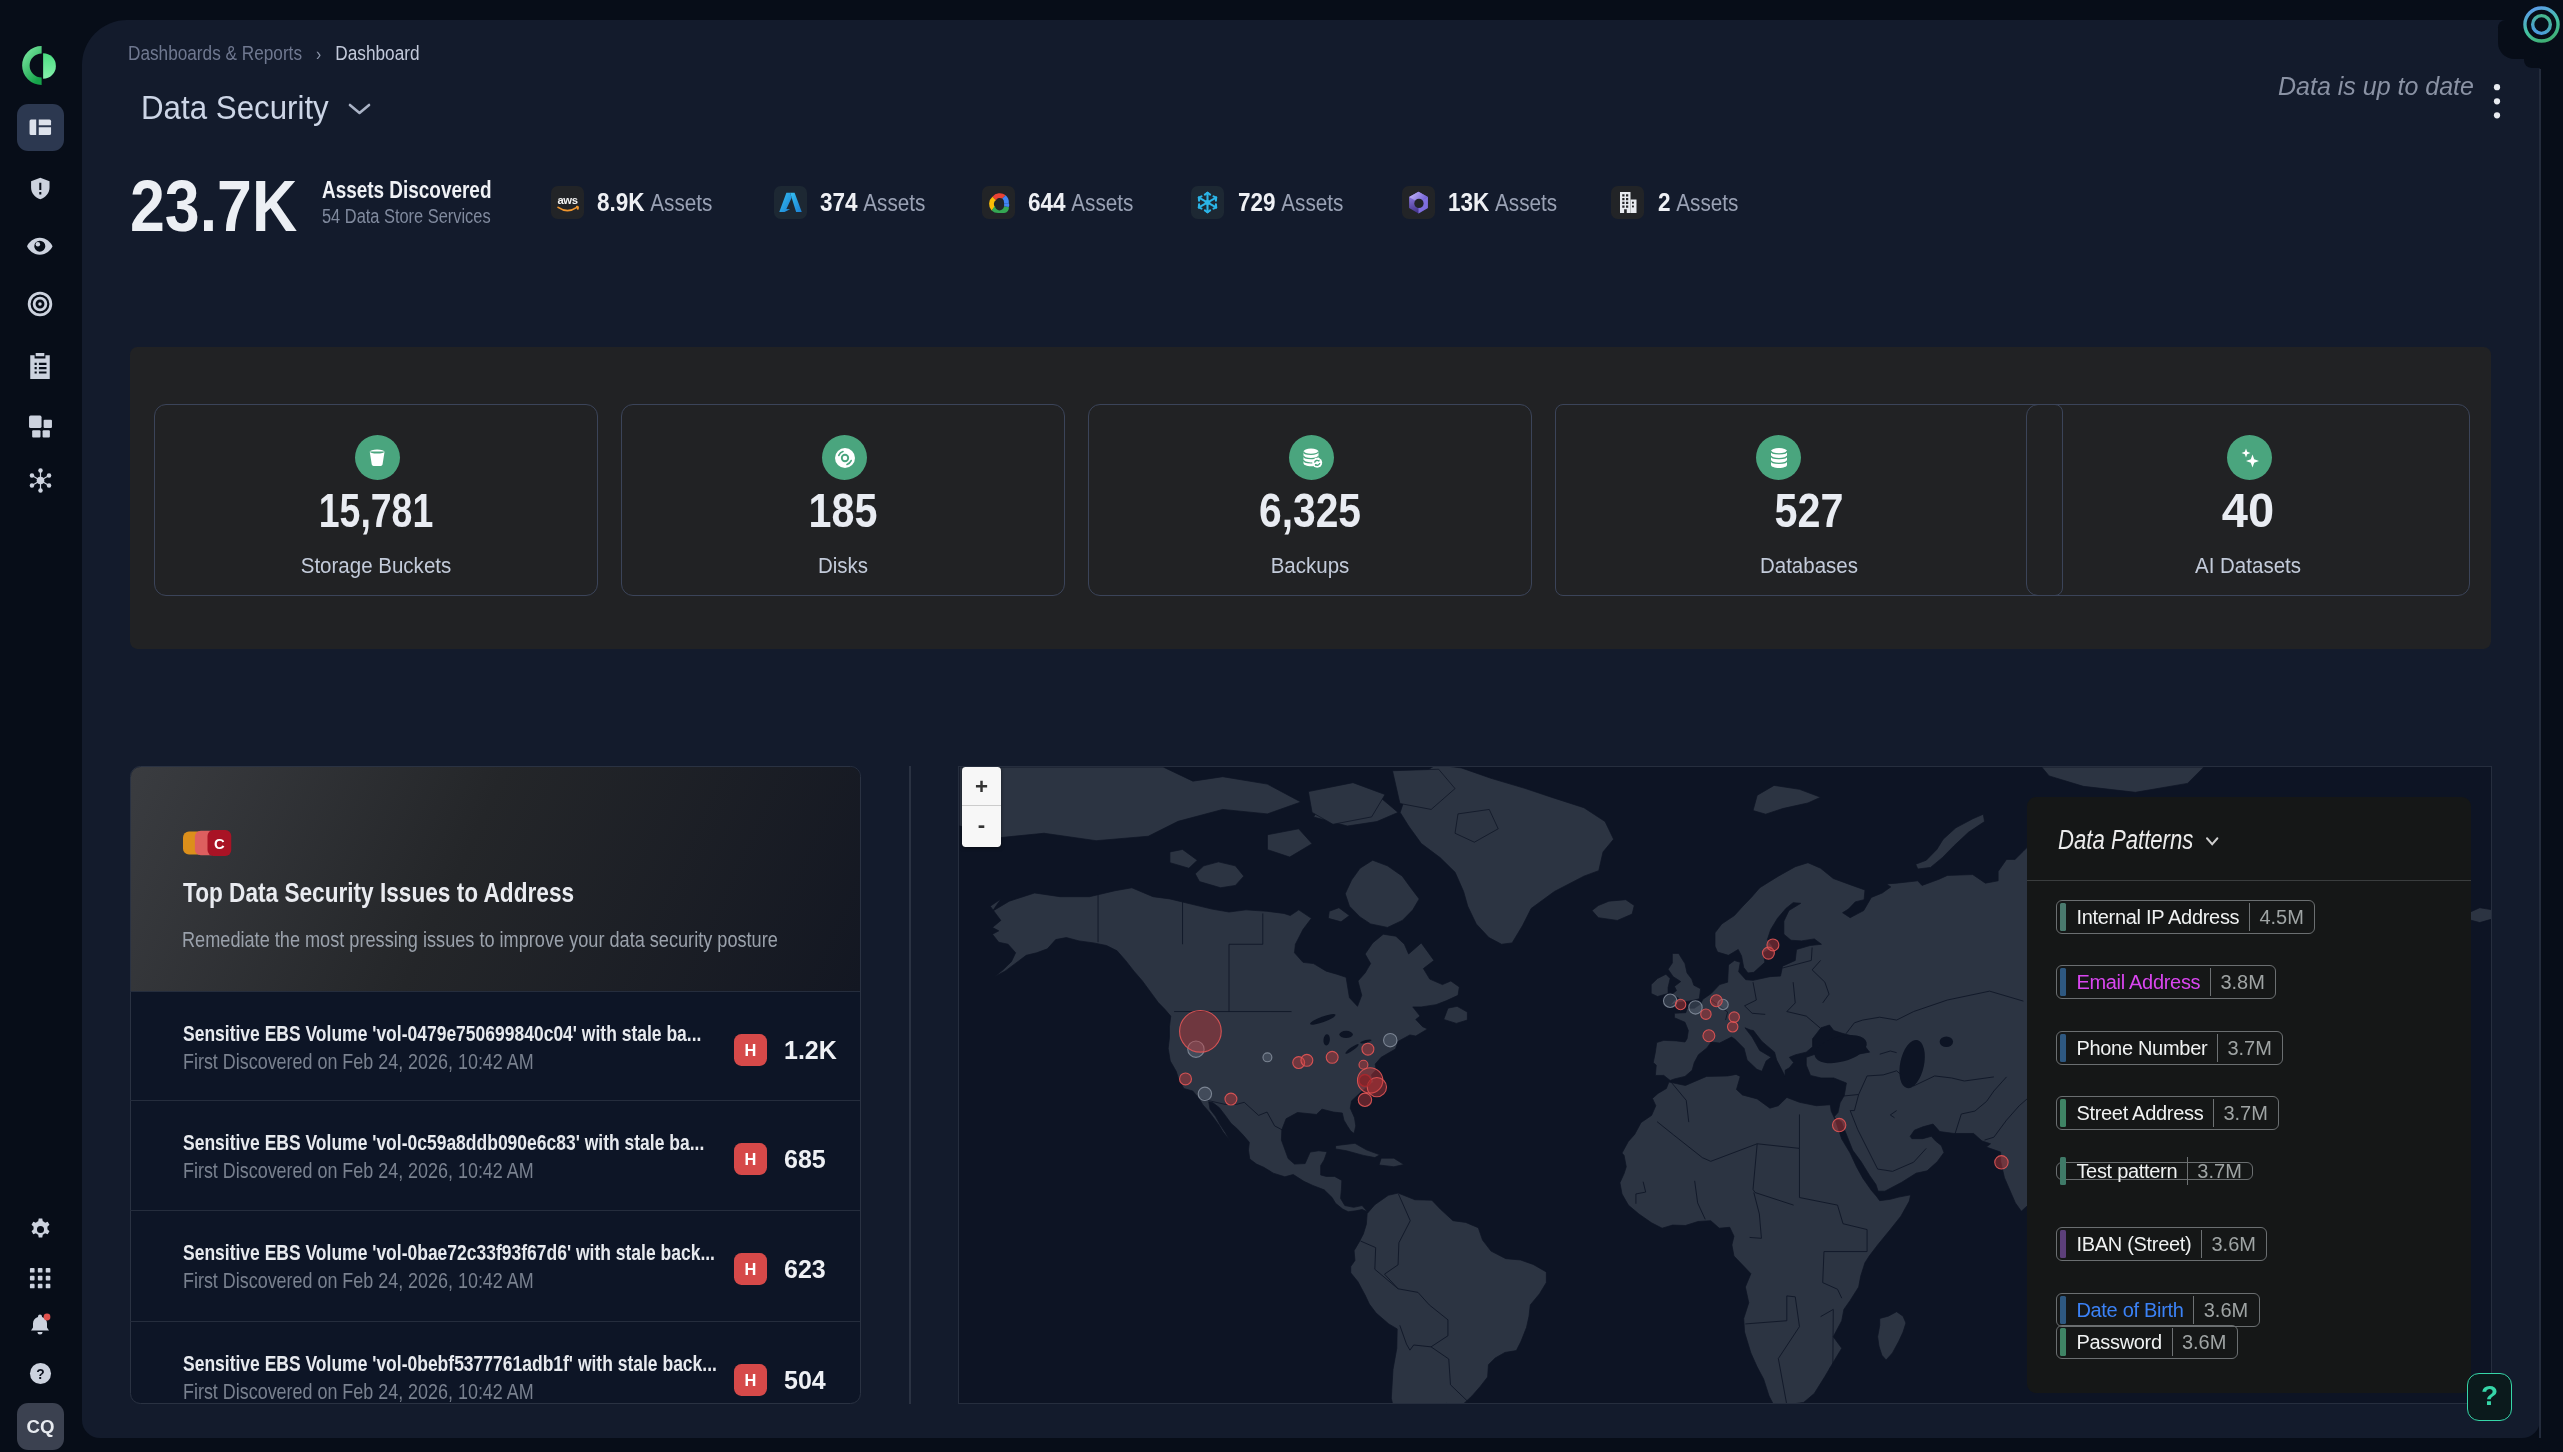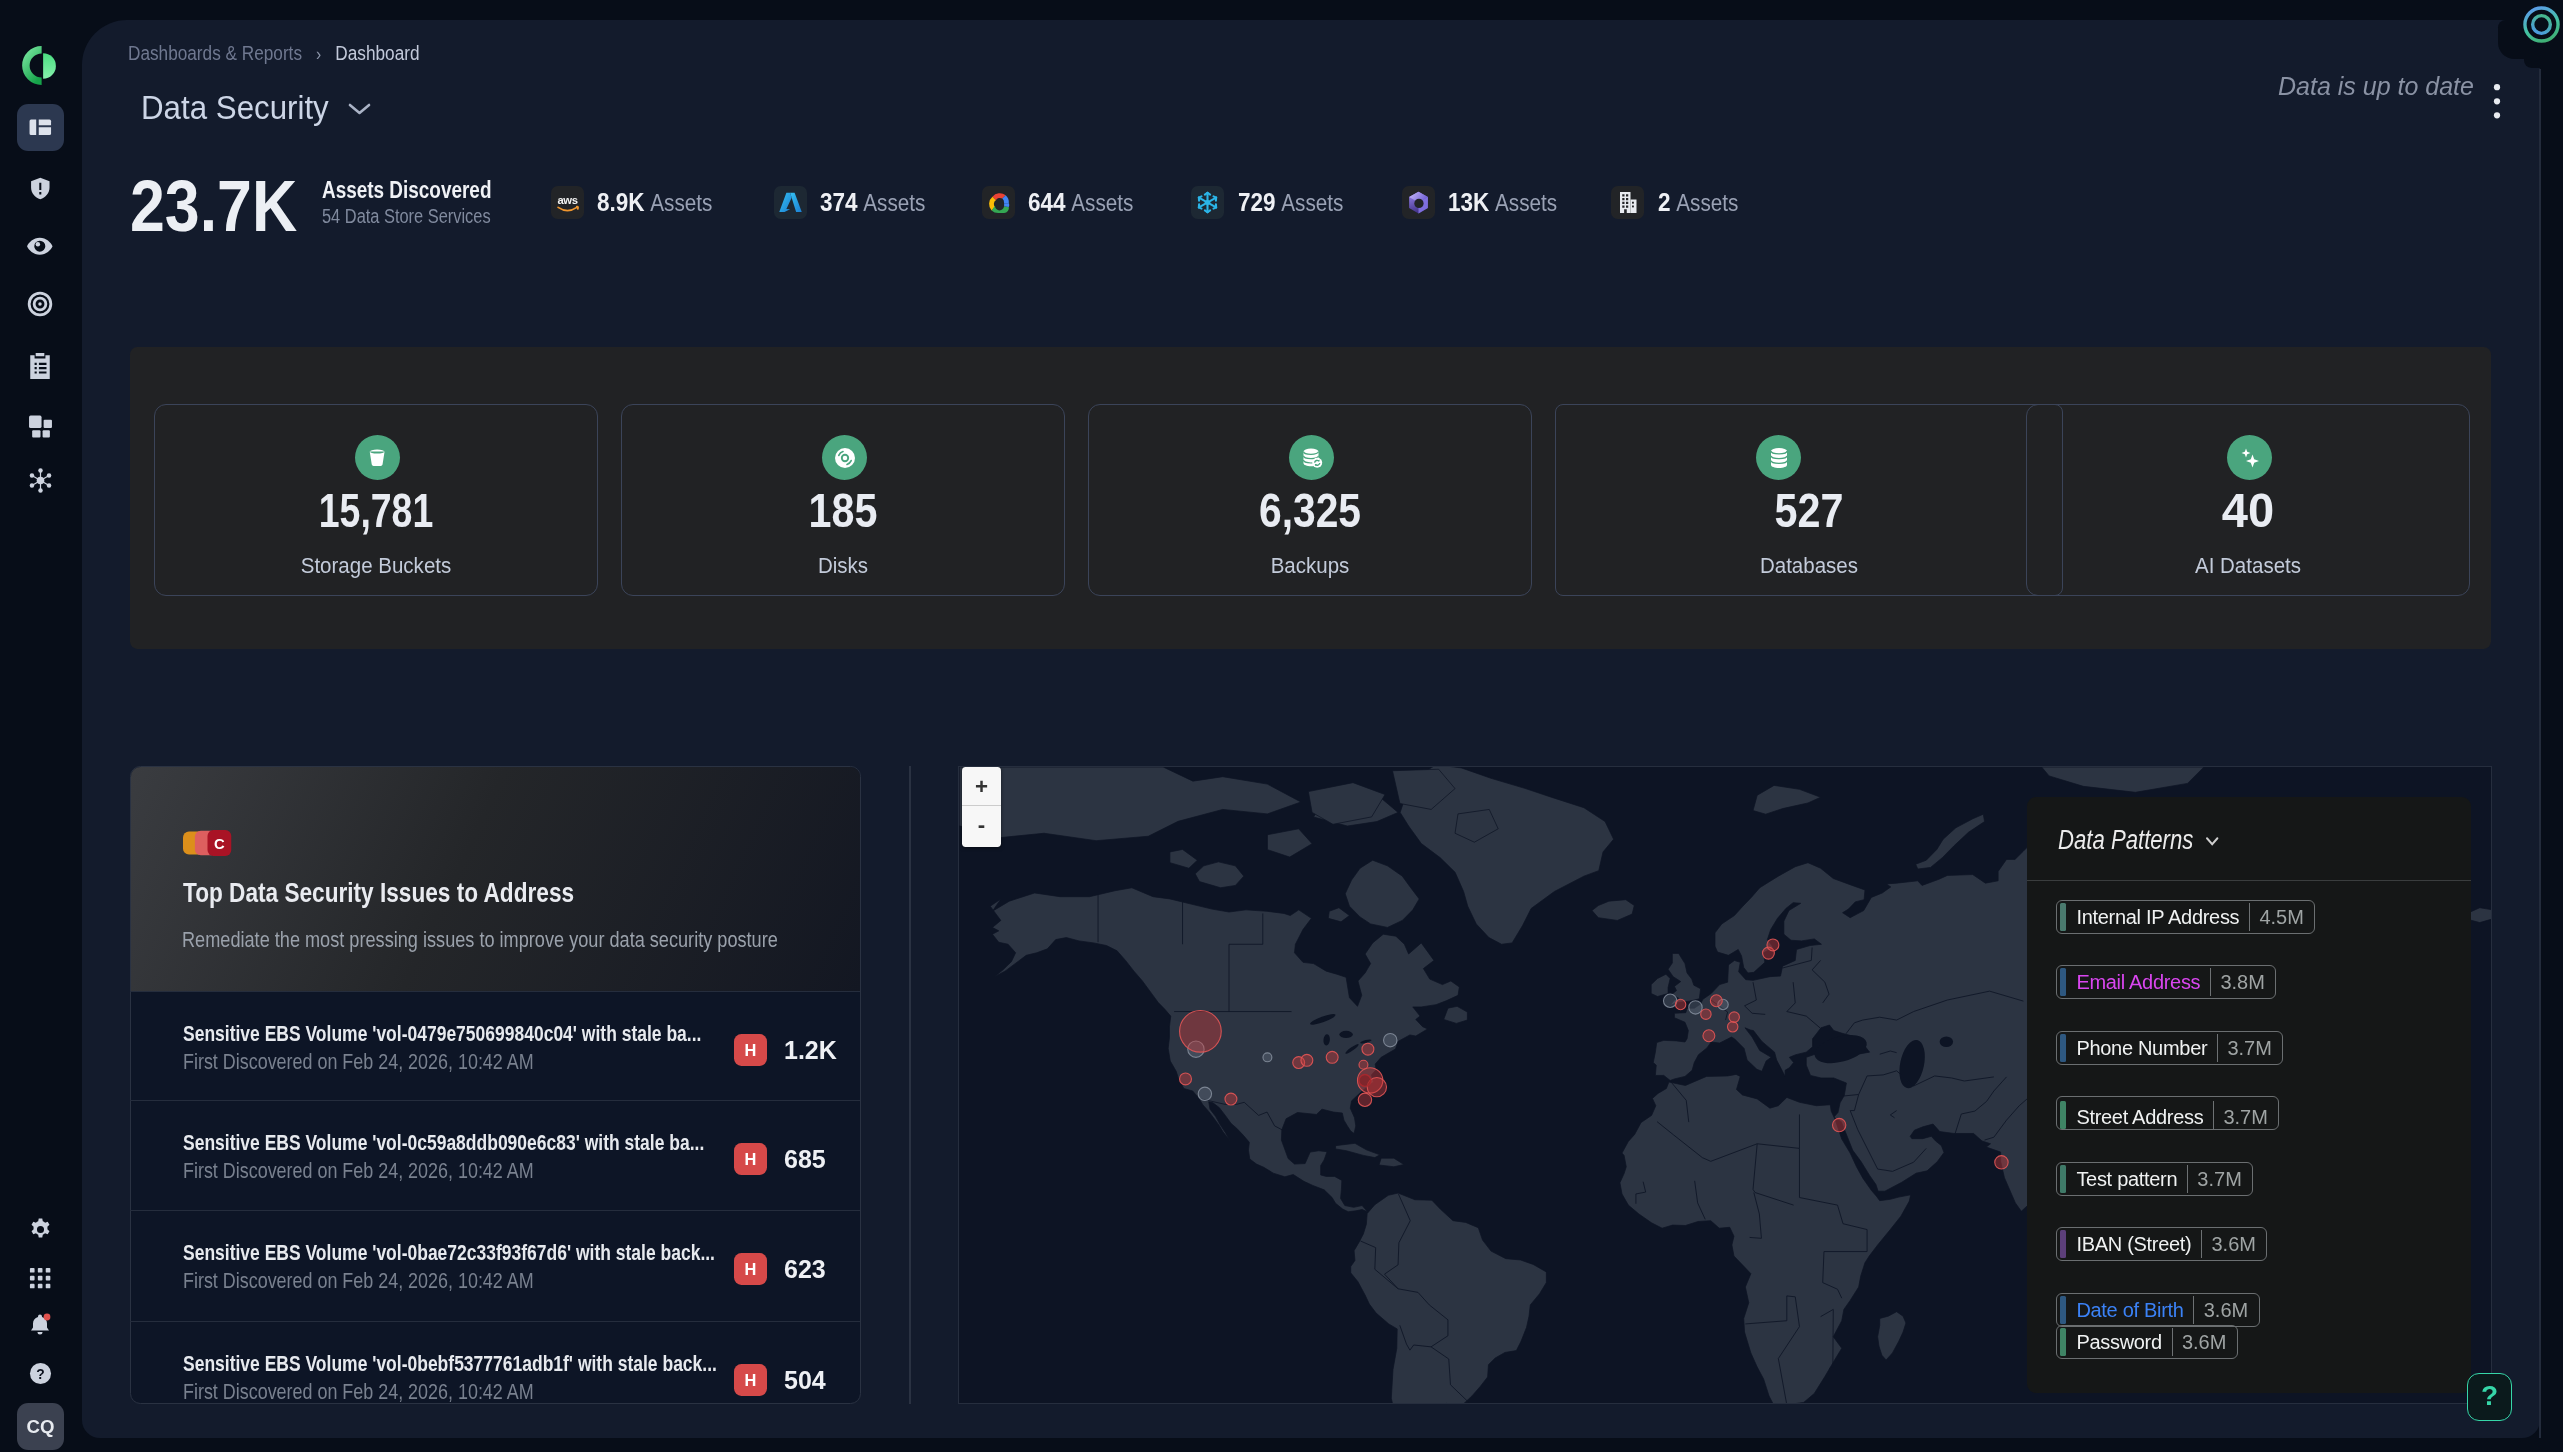--- a/index.html
+++ b/index.html
@@ -432,27 +432,27 @@
 <div style="font-size:20px;letter-spacing:-0.3px;color:#d946ef;white-space:nowrap">Email Address</div>
 <div style="width:0.7px;height:27.6px;background:#6d7173;margin:0 9.7px"></div>
 <div style="font-size:20px;color:#9fa4a4">3.8M</div>
 </div>
     <div class="abs" style="left:29px;top:234px;height:34px;border:0.9px solid #6b6f71;border-radius:6px;display:inline-flex;align-items:center;padding:0 10.4px 0 3px">
 <div style="width:6px;height:27.6px;border-radius:1.5px;margin-right:10.4px;background:#2e5880"></div>
 <div style="font-size:20px;letter-spacing:-0.3px;color:#f0f2f2;white-space:nowrap">Phone Number</div>
 <div style="width:0.7px;height:27.6px;background:#6d7173;margin:0 9.7px"></div>
 <div style="font-size:20px;color:#9fa4a4">3.7M</div>
 </div>
-    <div class="abs" style="left:29px;top:299px;height:34px;border:0.9px solid #6b6f71;border-radius:6px;display:inline-flex;align-items:flex-end;padding:0 10.4px 0 3px">
+    <div class="abs" style="left:29px;top:299px;height:34px;border:0.9px solid #6b6f71;border-radius:6px;display:inline-flex;align-items:center;padding:0 10.4px 0 3px">
 <div style="width:6px;height:27.6px;border-radius:1.5px;margin-right:10.4px;background:#3f8465"></div>
 <div style="font-size:20px;letter-spacing:-0.3px;color:#f0f2f2;white-space:nowrap">Street Address</div>
 <div style="width:0.7px;height:27.6px;background:#6d7173;margin:0 9.7px"></div>
 <div style="font-size:20px;color:#9fa4a4">3.7M</div>
 </div>
-    <div class="abs" style="left:29px;top:365px;height:34px;border:0.9px solid #6b6f71;border-radius:6px;display:inline-flex;align-items:center;padding:0 10.4px 0 3px">
+    <div class="abs" style="left:29px;top:365px;height:18px;border:0.9px solid #6b6f71;border-radius:6px;display:inline-flex;align-items:center;padding:0 10.4px 0 3px">
 <div style="width:6px;height:27.6px;border-radius:1.5px;margin-right:10.4px;background:#3f7a68"></div>
 <div style="font-size:20px;letter-spacing:-0.3px;color:#f0f2f2;white-space:nowrap">Test pattern</div>
 <div style="width:0.7px;height:27.6px;background:#6d7173;margin:0 9.7px"></div>
 <div style="font-size:20px;color:#9fa4a4">3.7M</div>
 </div>
     <div class="abs" style="left:29px;top:430px;height:34px;border:0.9px solid #6b6f71;border-radius:6px;display:inline-flex;align-items:center;padding:0 10.4px 0 3px">
 <div style="width:6px;height:27.6px;border-radius:1.5px;margin-right:10.4px;background:#5c3f7a"></div>
 <div style="font-size:20px;letter-spacing:-0.3px;color:#f0f2f2;white-space:nowrap">IBAN (Street)</div>
 <div style="width:0.7px;height:27.6px;background:#6d7173;margin:0 9.7px"></div>
 <div style="font-size:20px;color:#9fa4a4">3.6M</div>

